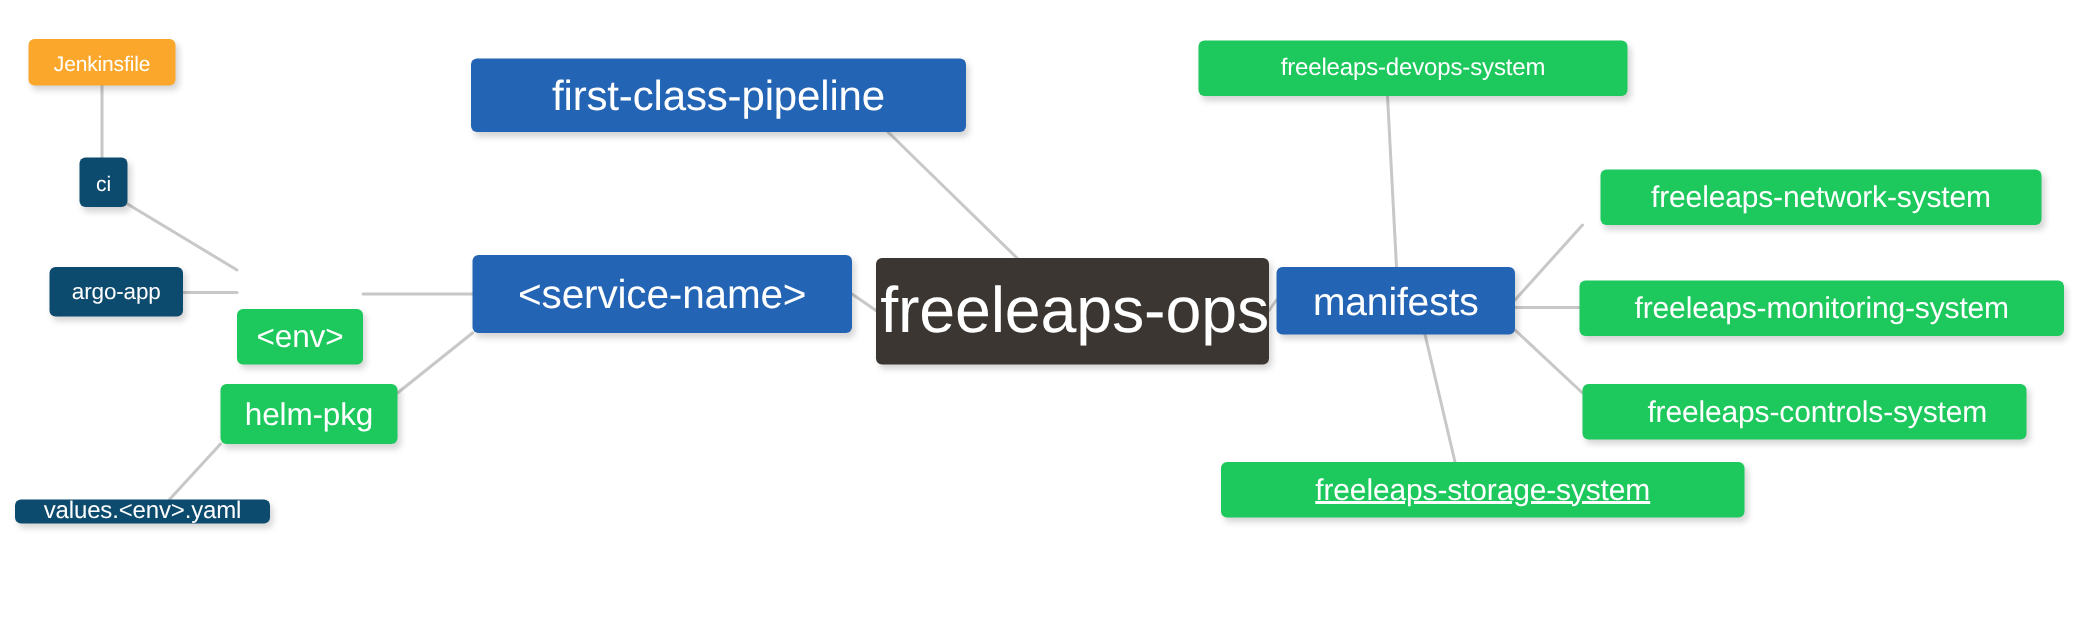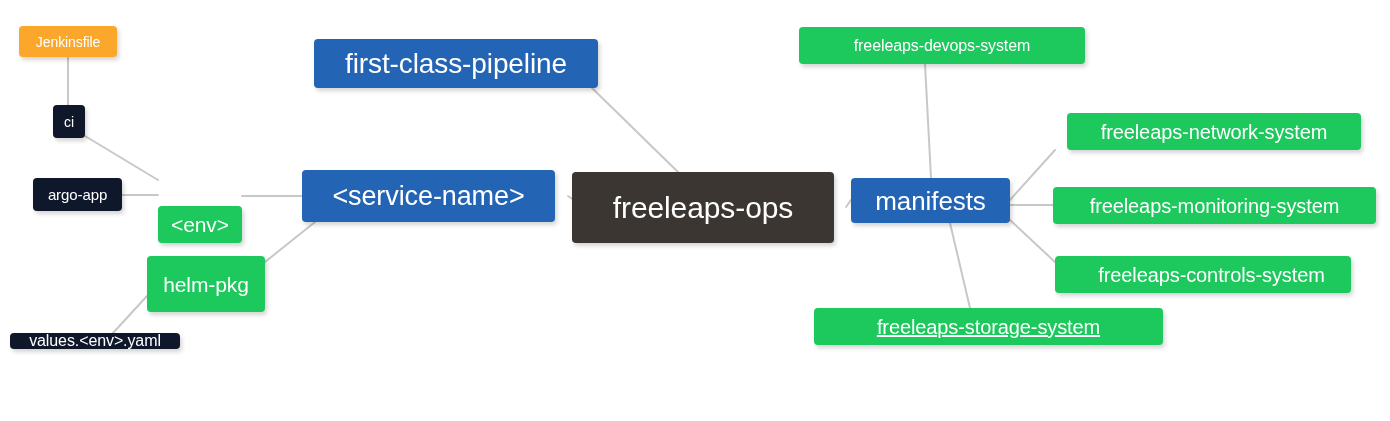--- a/index.html
+++ b/index.html
@@ -38,21 +38,21 @@
     color: #ffffff;
     white-space: nowrap;
     line-height: 1;
     letter-spacing: -0.1px;
     box-shadow: 2px 3px 4px rgba(0,0,0,0.17);
     -webkit-font-smoothing: antialiased;
   }
   .n-root    { background: #3b3631; }
   .n-blue    { background: #2464b4; }
   .n-green   { background: #1dc85c; }
-  .n-red     { background: #0f172a; }
+  .n-red     { background: #0c4a6e; }
   .n-orange  { background: #faa72c; justify-content: center; }
 </style>
 </head>
 <body>
 
 <div id="mindmap">
   <svg id="edge-layer" viewBox="0 0 1390 421">
       <polyline points="584,207 568,196" fill="none" stroke="#c8c8c8" stroke-width="2" stroke-linecap="round"></polyline>
       <polyline points="592,88 678,172" fill="none" stroke="#c8c8c8" stroke-width="2" stroke-linecap="round"></polyline>
       <polyline points="846,207 851,200" fill="none" stroke="#c8c8c8" stroke-width="2" stroke-linecap="round"></polyline>
@@ -74,33 +74,33 @@
       </div>
       <div class="node n-red" style="left: 53px; top: 105px; width: 32px; height: 33px; font-size: 14px;">
         <span>ci</span>
       </div>
       <div class="node n-red" style="left: 33px; top: 178px; width: 89px; height: 33px; font-size: 15px;">
         <span>argo-app</span>
       </div>
       <div class="node n-green" style="left: 158px; top: 177px; width: 84px; height: 37px; font-size: 21px; margin-top: 29px;">
         <span>&lt;env&gt;</span>
       </div>
-      <div class="node n-green" style="left: 147px; top: 256px; width: 118px; height: 56px; font-size: 21px;">
+      <div class="node n-green" style="left: 147px; top: 256px; width: 118px; height: 40px; font-size: 21px;">
         <span>helm-pkg</span>
       </div>
       <div class="node n-red" style="left: 10px; top: 333px; width: 170px; height: 16px; font-size: 16px;">
         <span>values.&lt;env&gt;.yaml</span>
       </div>
-      <div class="node n-blue" style="left: 314px; top: 39px; width: 284px; height: 49px; font-size: 28px;">
+      <div class="node n-blue" style="left: 314px; top: 39px; width: 330px; height: 49px; font-size: 28px;">
         <span>first-class-pipeline</span>
       </div>
-      <div class="node n-blue" style="left: 302px; top: 170px; width: 253px; height: 52px; font-size: 27px;">
+      <div class="node n-blue" style="left: 315px; top: 170px; width: 253px; height: 52px; font-size: 27px;">
         <span>&lt;service-name&gt;</span>
       </div>
-      <div class="node n-root" style="left: 572px; top: 172px; width: 262px; height: 71px; font-size: 30px;">
+      <div class="node n-root" style="left: 584px; top: 172px; width: 262px; height: 71px; font-size: 43px; justify-content: flex-end;">
         <span>freeleaps-ops</span>
       </div>
       <div class="node n-blue" style="left: 851px; top: 178px; width: 159px; height: 45px; font-size: 26px;">
         <span>manifests</span>
       </div>
       <div class="node n-green" style="left: 799px; top: 27px; width: 286px; height: 37px; font-size: 16px;">
         <span>freeleaps-devops-system</span>
       </div>
       <div class="node n-green" style="left: 1055px; top: 113px; width: 294px; height: 37px; font-size: 20px; margin-left: 12px;">
         <span>freeleaps-network-system</span>

